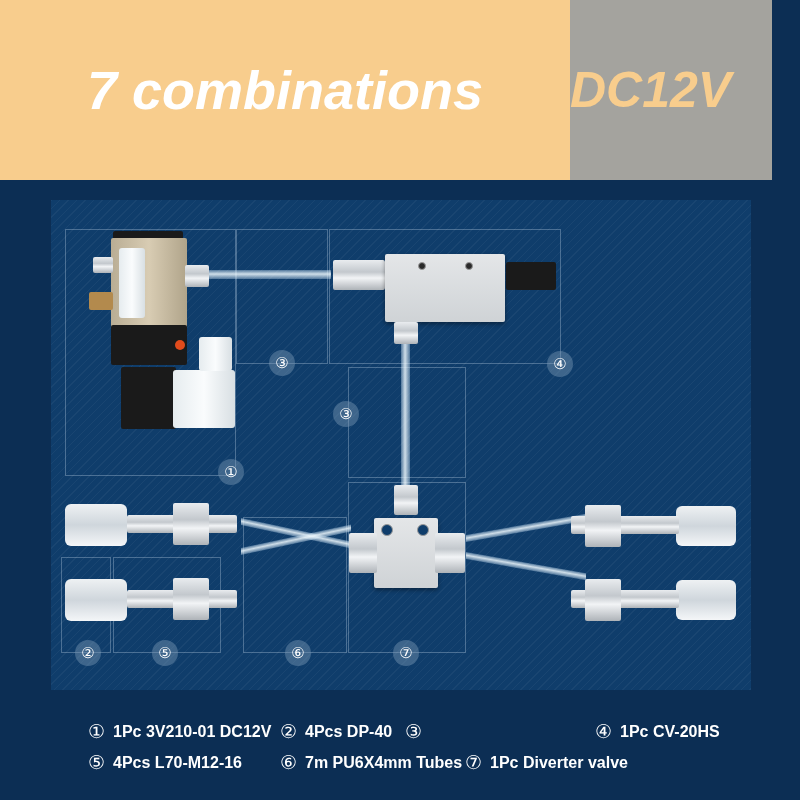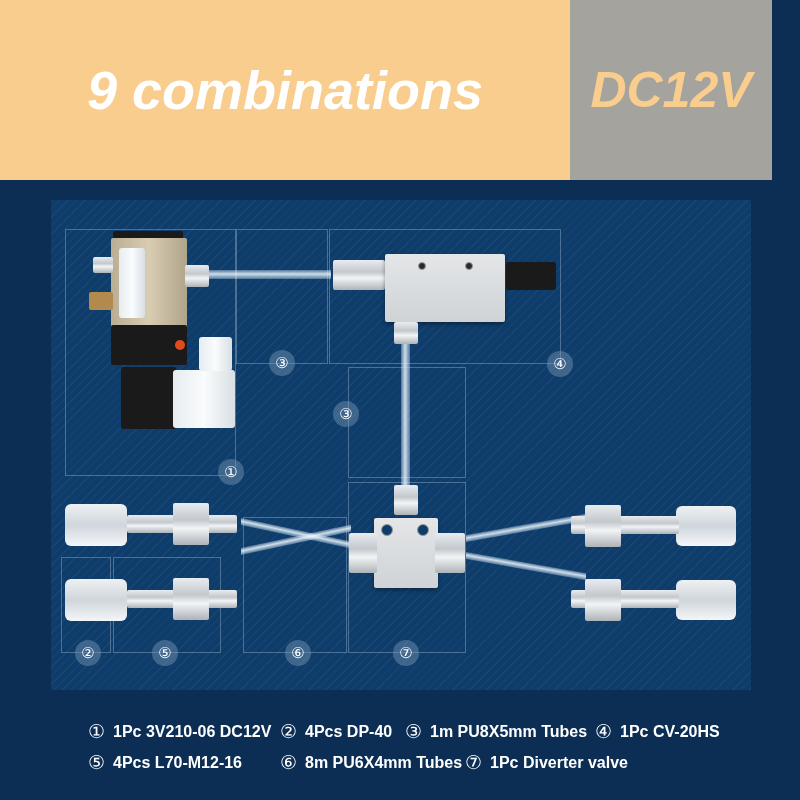--- a/index.html
+++ b/index.html
@@ -1,19 +1,19 @@
 <!DOCTYPE html>
 <html><head>
 <meta charset="utf-8">
 <style>
 *{box-sizing:border-box;margin:0;padding:0}
 body{width:800px;height:800px;overflow:hidden;background:#0c2e54;font-family:"Liberation Sans",sans-serif;position:relative}
 .header{position:absolute;left:0;top:0;width:800px;height:180px}
 .hdr-left{position:absolute;left:0;top:0;width:570px;height:180px;background:#f8cd8d;display:flex;align-items:center;justify-content:center}
-.hdr-right{position:absolute;left:570px;top:0;width:202px;height:180px;background:#a4a39e;display:flex;align-items:center;justify-content:center}
+.hdr-right{position:absolute;left:570px;top:0;width:202px;height:180px;background:#a4a39e;display:flex;align-items:center;}
 .title{color:#fff;font-size:54px;font-weight:bold;font-style:italic;letter-spacing:0px;margin-left:-0px}
 .volt{color:#f8cd8d;font-size:50px;font-weight:bold;font-style:italic}
 .panel{position:absolute;left:51px;top:200px;width:700px;height:490px;background-color:#0f3d6b;
  background-image:repeating-linear-gradient(135deg,rgba(255,255,255,0.045) 0 1px,transparent 1px 6px);overflow:hidden}
 .box{position:absolute;border:1px solid rgba(190,210,230,0.35)}
 .badge{position:absolute;width:26px;height:26px;border-radius:50%;background:rgba(120,150,180,0.45);color:#fff;font-size:15px;display:flex;align-items:center;justify-content:center}
 .tube{position:absolute;background:linear-gradient(180deg,rgba(200,225,245,.35),rgba(240,250,255,.85) 45%,rgba(200,225,245,.35));}
 .vtube{position:absolute;background:linear-gradient(90deg,rgba(200,225,245,.35),rgba(240,250,255,.85) 45%,rgba(200,225,245,.35));}
 .metal{position:absolute;background:linear-gradient(180deg,#e9ecef,#c3c8cd 40%,#f2f4f6 60%,#aeb3b8);border-radius:2px}
 .block{position:absolute;background:linear-gradient(180deg,#e4e6e8,#cfd3d6);border-radius:2px;box-shadow:0 2px 4px rgba(0,0,0,.4)}
@@ -25,21 +25,21 @@
 .legend{position:absolute;left:88px;top:716px;width:680px;color:#fff;font-size:16px;font-weight:bold}
 .lrow{display:flex;height:31px;align-items:center}
 .litem{display:flex;align-items:center;white-space:nowrap}
 .lnum{font-weight:normal;font-size:19px;margin-right:8px}
 </style>
 </head>
 <body>
 
 <div class="header">
   <div class="hdr-left">
-    <span class="title">9 combinations</span>
+    <span class="title">7 combinations</span>
   </div>
   <div class="hdr-right">
     <span class="volt">DC12V</span>
   </div>
 </div>
 
 <div class="panel">
 
   <div class="box" style="left:14px;top:29px;width:171px;height:247px"></div>
   <div class="box" style="left:185px;top:29px;width:92px;height:135px"></div>
@@ -106,42 +106,41 @@
   <div class="badge" style="left:24px;top:440px">②</div>
   <div class="badge" style="left:101px;top:440px">⑤</div>
   <div class="badge" style="left:234px;top:440px">⑥</div>
   <div class="badge" style="left:342px;top:440px">⑦</div>
 </div>
 
 <div class="legend">
   <div class="lrow">
     <div class="litem" style="width:192px">
         <span class="lnum">①</span>
-        <span>1Pc 3V210-06 DC12V</span>
+        <span>1Pc 3V210-01 DC12V</span>
       </div>
     <div class="litem" style="width:125px">
         <span class="lnum">②</span>
         <span>4Pcs DP-40</span>
       </div>
     <div class="litem" style="width:190px">
         <span class="lnum">③</span>
-        <span>1m PU8X5mm Tubes</span>
       </div>
     <div class="litem">
         <span class="lnum">④</span>
         <span>1Pc CV-20HS</span>
       </div>
   </div>
   <div class="lrow">
     <div class="litem" style="width:192px">
         <span class="lnum">⑤</span>
         <span>4Pcs L70-M12-16</span>
       </div>
     <div class="litem" style="width:185px">
         <span class="lnum">⑥</span>
-        <span>8m PU6X4mm Tubes</span>
+        <span>7m PU6X4mm Tubes</span>
       </div>
     <div class="litem">
         <span class="lnum">⑦</span>
         <span>1Pc Diverter valve</span>
       </div>
   </div>
 </div>
 
 </body></html>

